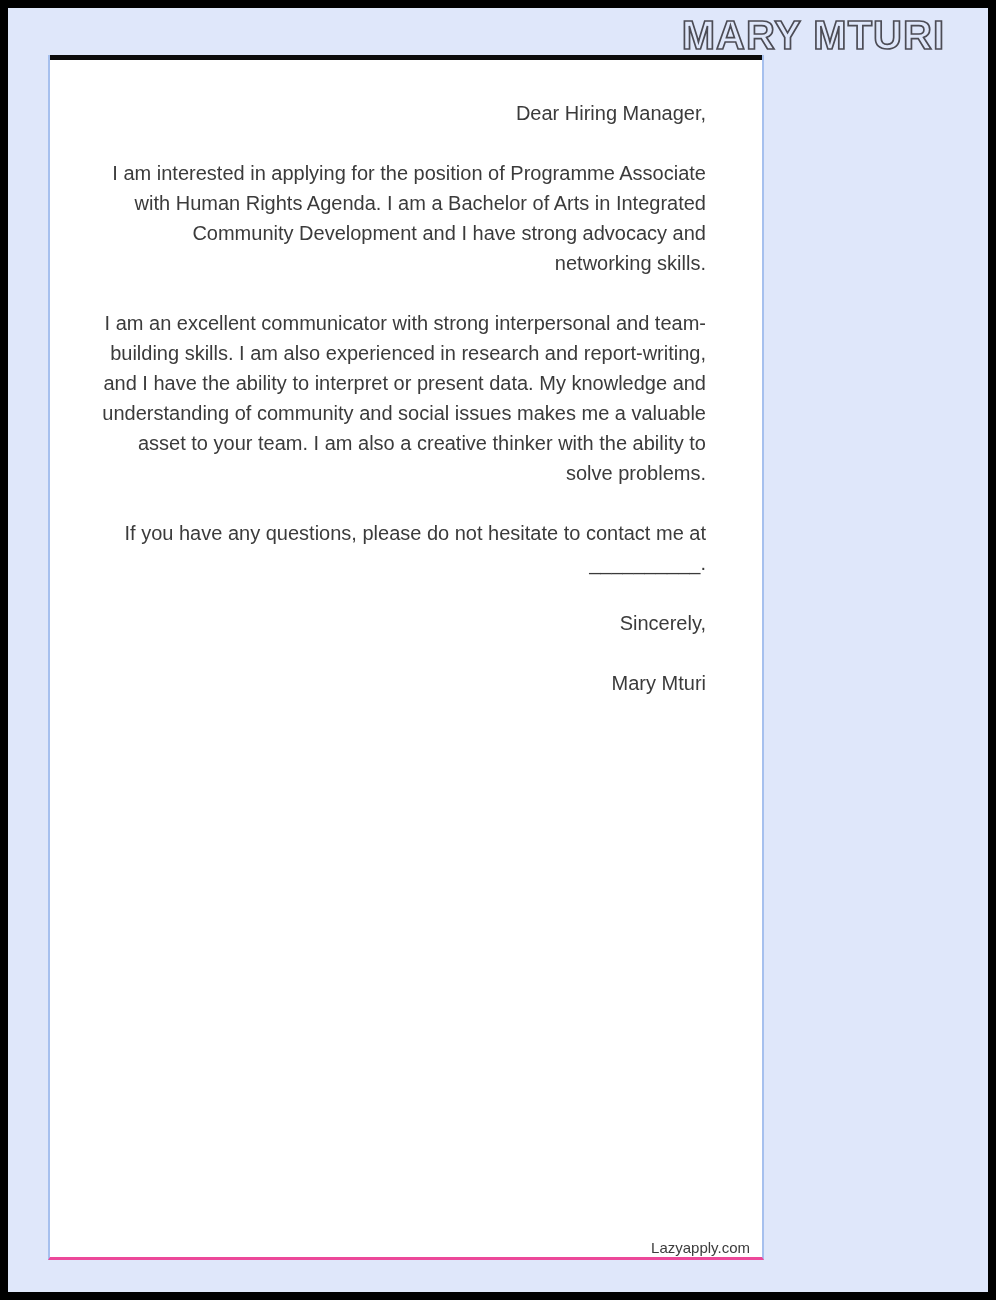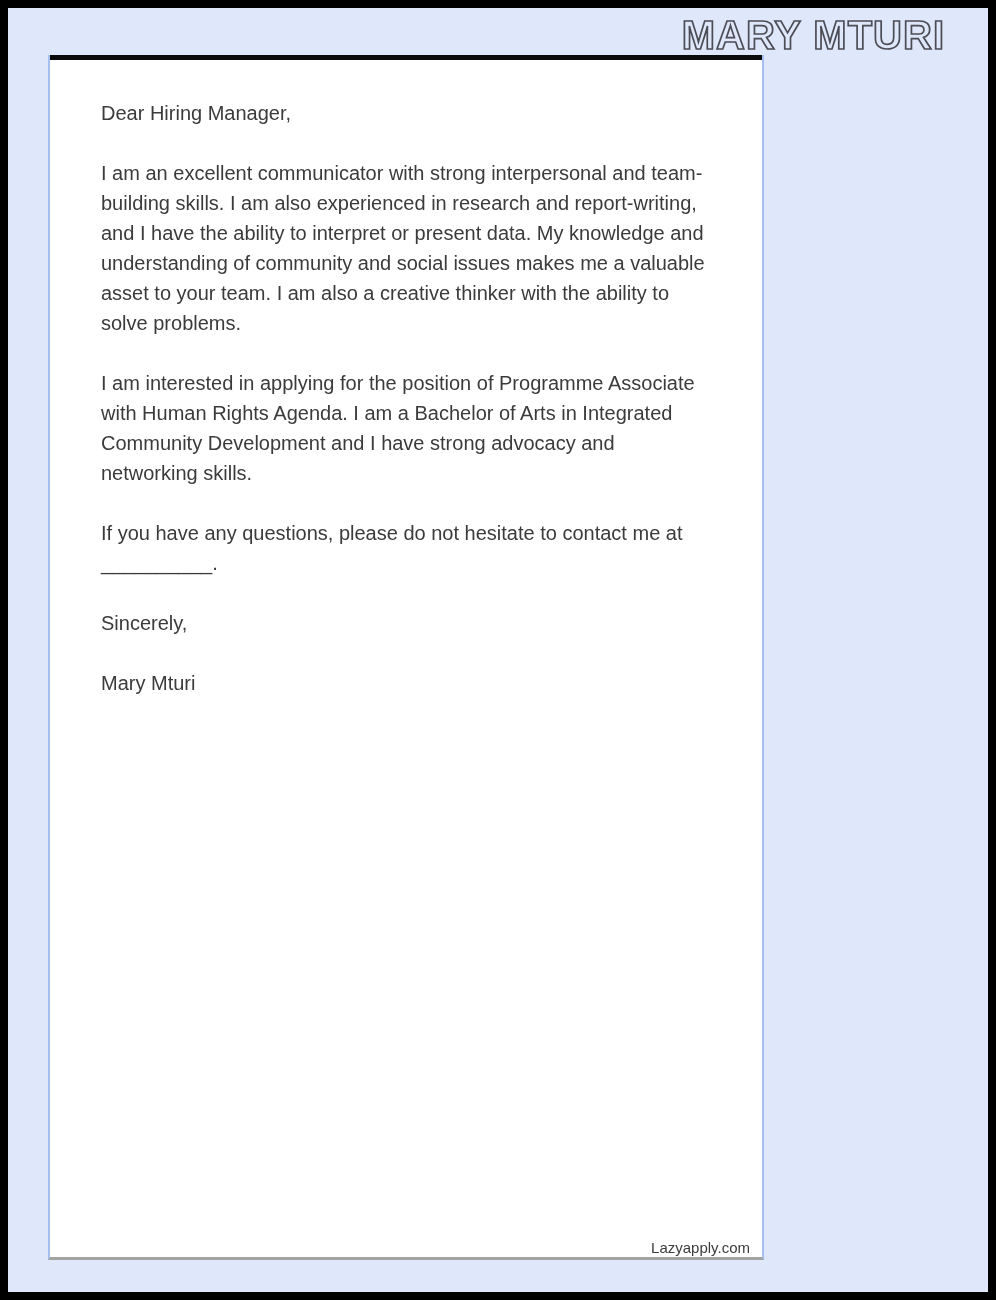--- a/index.html
+++ b/index.html
@@ -1,15 +1,15 @@
 <!DOCTYPE html>
 <html><head>
 <meta charset="utf-8">
 <style>
-  * { margin: 0; padding: 0; box-sizing: border-box; }
+  * { margin: 0; padding: 0; box-sizing: border-box; text-align: right; }
 
   html, body {
     width: 996px;
     height: 1300px;
   }
 
   body {
     background: #dfe7fa;
     border: 8px solid #000000;
     font-family: "Liberation Sans", sans-serif;
@@ -45,21 +45,21 @@
   }
 
   
   .letter-page {
     position: relative;
     width: 716px;
     height: 1205px;
     background: #ffffff;
     border-left: 2px solid #a6c0ee;
     border-right: 2px solid #a6c0ee;
-    border-bottom: 3px solid #a3a3a3;
+    border-bottom: 3px solid #ec4899;
   }
 
   .page-top-bar {
     width: 100%;
     height: 5px;
     background: #0b0b0b;
   }
 
   .letter-body {
     padding: 38px 56px 0 51px;
@@ -96,23 +96,23 @@
   </div>
 
   <div class="letter-page">
 
     <div class="page-top-bar"></div>
 
     <div class="letter-body">
 
       <p>Dear Hiring Manager,</p>
 
+      <p>I am interested in applying for the position of Programme Associate with Human Rights Agenda. I am a Bachelor of Arts in Integrated Community Development and I have strong advocacy and networking skills.</p>
+
       <p>I am an excellent communicator with strong interpersonal and team-building skills. I am also experienced in research and report-writing, and I have the ability to interpret or present data. My knowledge and understanding of community and social issues makes me a valuable asset to your team. I am also a creative thinker with the ability to solve problems.</p>
-
-      <p>I am interested in applying for the position of Programme Associate with Human Rights Agenda. I am a Bachelor of Arts in Integrated Community Development and I have strong advocacy and networking skills.</p>
 
 
       <p>If you have any questions, please do not hesitate to contact me at __________.</p>
 
 
       <p>Sincerely,</p>
 
       <p>Mary Mturi</p>
 
 

